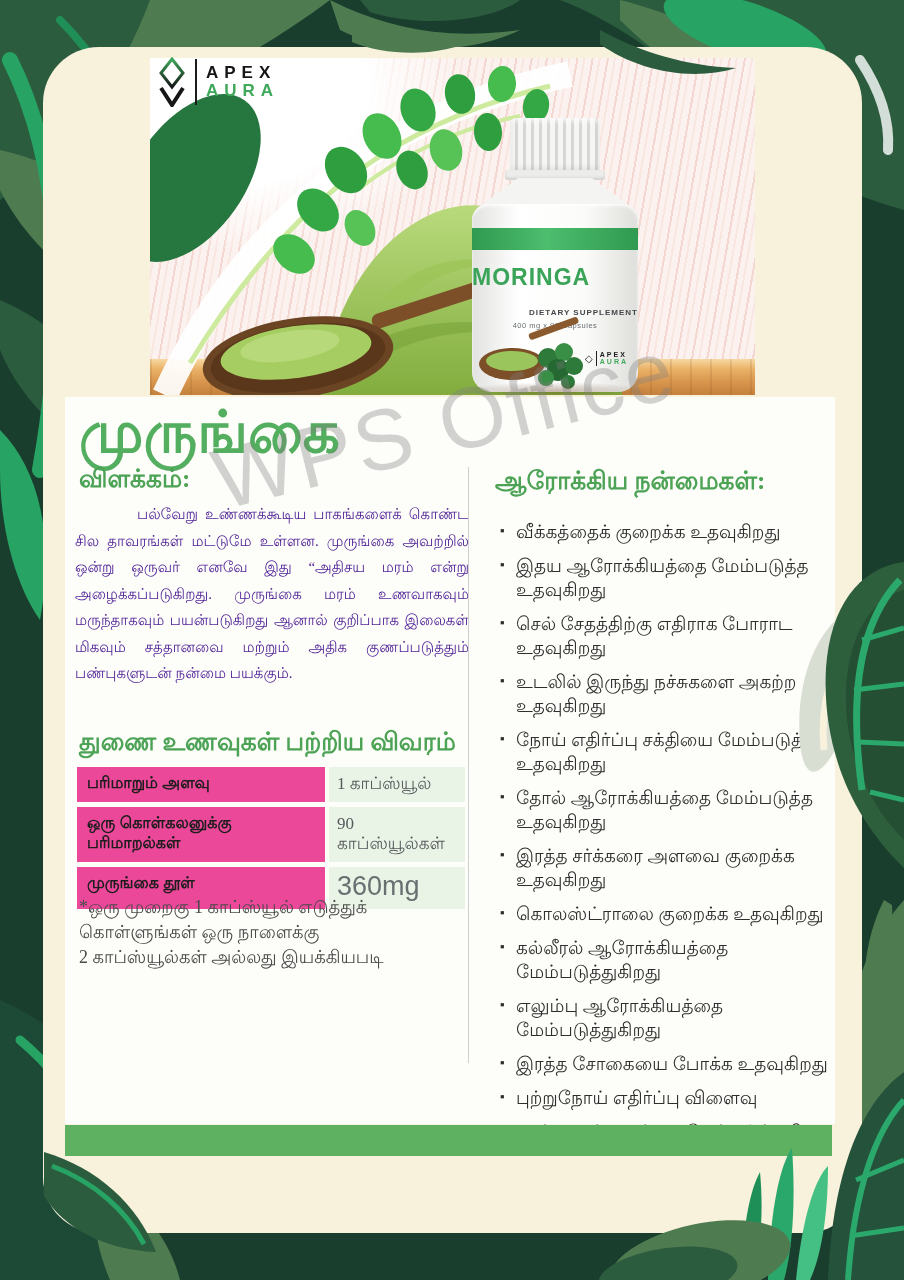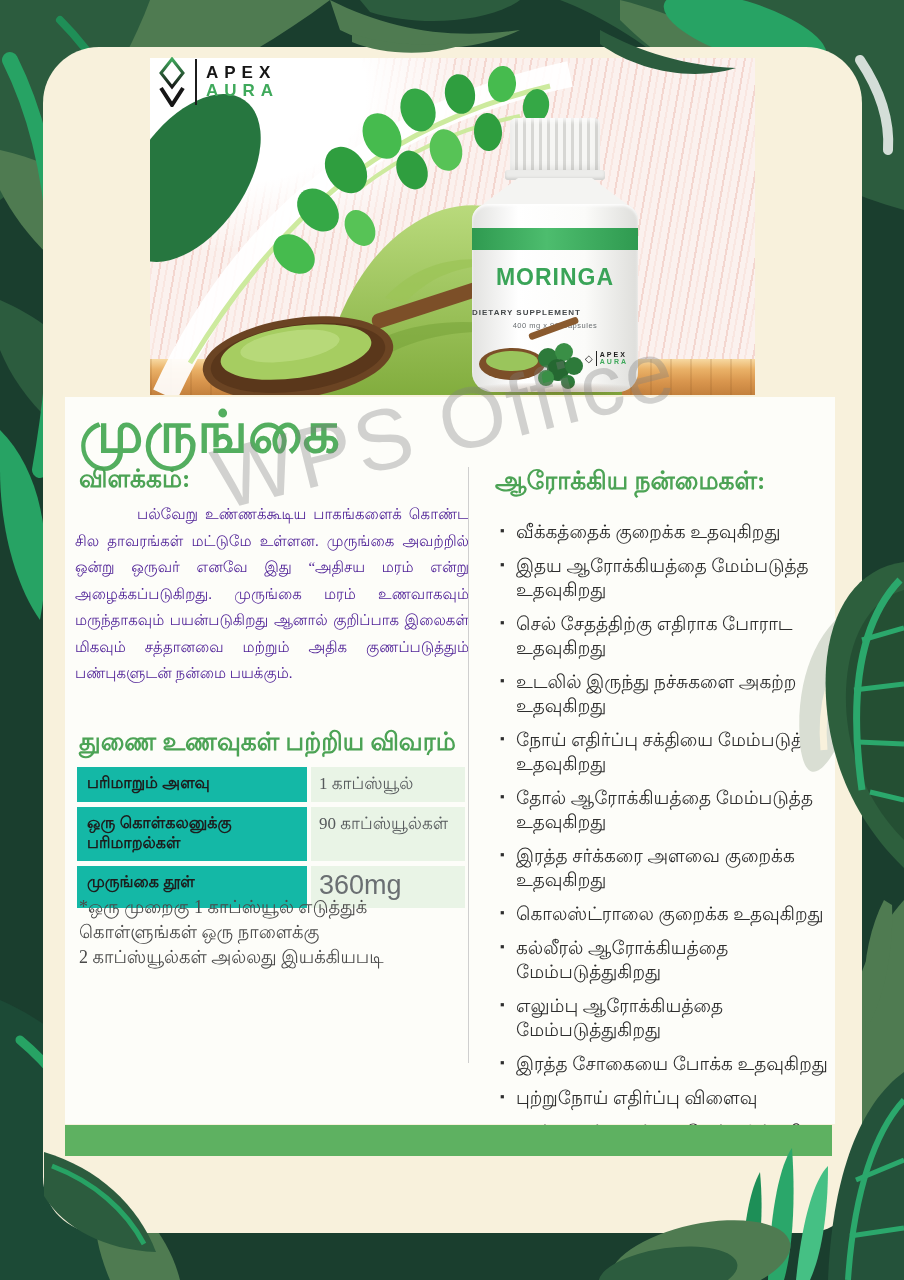--- a/index.html
+++ b/index.html
@@ -43,23 +43,23 @@
   .cap-ring{position:absolute;left:33px;top:52px;width:100px;height:10px;background:#ececea;
     border-radius:3px;box-shadow:inset 0 -2px 3px rgba(0,0,0,.12);}
   .shoulder{position:absolute;left:6px;top:60px;width:154px;height:30px;background:#f4f4f2;
     clip-path:polygon(26% 0,74% 0,100% 100%,0 100%);}
   .bottle-body{position:absolute;left:0;top:86px;width:166px;height:188px;
     border-radius:16px 16px 20px 20px;overflow:hidden;
     background:linear-gradient(90deg,#e2e2e0,#ffffff 28%,#fbfbf9 68%,#dededb);
     box-shadow:inset 0 2px 3px rgba(255,255,255,.9);}
   .band{position:absolute;left:0;top:24px;width:100%;height:22px;
     background:linear-gradient(90deg,#2f9a50,#4dbd6e 45%,#2f9a50);}
-  .bottle-name{position:absolute;left:0;top:60px;width:100%;text-align:center;
+  .bottle-name{position:absolute;left:0;top:60px;width:100%;
     font-size:23px;font-weight:700;letter-spacing:1px;color:#3aa458;}
-  .bottle-sub{position:absolute;left:0;top:104px;width:100%;text-align:left;
+  .bottle-sub{position:absolute;left:0;top:104px;width:100%;text-align:right;
     font-size:8px;font-weight:700;letter-spacing:1px;color:#44484a;}
   .bottle-dose{position:absolute;left:0;top:117px;width:100%;text-align:center;
     font-size:7.5px;color:#6a6f72;letter-spacing:.5px;}
   .label-art{position:absolute;left:4px;bottom:2px;}
   .mini-logo{position:absolute;right:10px;bottom:26px;display:flex;align-items:center;gap:3px;}
   .mini-mark{font-size:10px;color:#1c1c1c;}
   .mini-lines{display:flex;flex-direction:column;line-height:1.1;border-left:1px solid #222;padding-left:3px;}
   .mini-apex{font-size:7px;font-weight:700;letter-spacing:2px;color:#1c1c1c;}
   .mini-aura{font-size:7px;font-weight:700;letter-spacing:2px;color:#3fa95b;}
   
@@ -70,22 +70,22 @@
   .sec-heading{position:absolute;font-size:25px;font-weight:700;color:#4ca355;
     font-family:Liberation Serif, serif;}
   .desc-heading{left:14px;top:68px;}
   .desc{position:absolute;left:10px;top:104px;width:394px;font-size:15px;line-height:26.5px;
     color:#4c1d95;text-align:justify;text-indent:62px;
     font-family:Liberation Serif, serif;}
   .supp-heading{left:14px;top:331px;}
   .supp-table{position:absolute;left:12px;top:370px;width:388px;display:flex;
     flex-direction:column;gap:5px;}
   .t-row{display:flex;gap:4px;}
-  .t-label{flex:0 0 216px;background:#14b8a6;font-weight:700;font-size:16px;color:#1d1d1d;
-    padding:7px 4px 7px 10px;}
+  .t-label{flex:0 0 216px;background:#ec4899;font-weight:700;font-size:16px;color:#1d1d1d;
+    padding:7px 22px 7px 10px;}
   .t-value{flex:1;background:#e9f4e6;font-size:17px;color:#56595c;padding:7px 4px 7px 8px;
     font-family:"Liberation Serif","DejaVu Serif",serif;}
   .t-row:nth-child(3) .t-value{font-size:27px;color:#6a6f72;padding-top:4px;
     font-family:"Liberation Sans",sans-serif;}
   .footnote{position:absolute;left:14px;top:498px;font-size:18px;line-height:25px;color:#4a4a4a;
     font-family:"Liberation Serif","DejaVu Serif",serif;}
   .footnote span{display:block;}
   .divider-v{position:absolute;left:403px;top:70px;width:1px;height:596px;background:#cfcfcf;}
   .benefits-heading{left:430px;top:70px;}
   .benefits{position:absolute;left:418px;top:106px;width:348px;margin:17px;padding:0;

